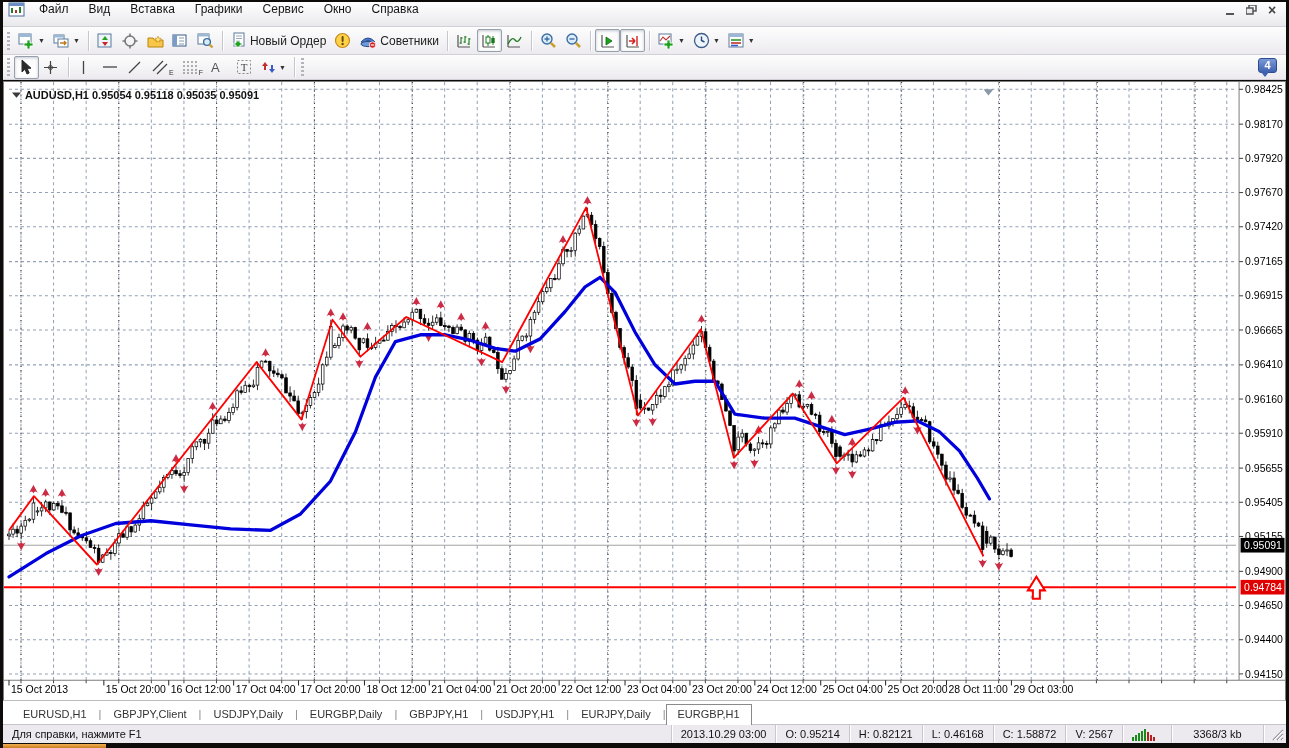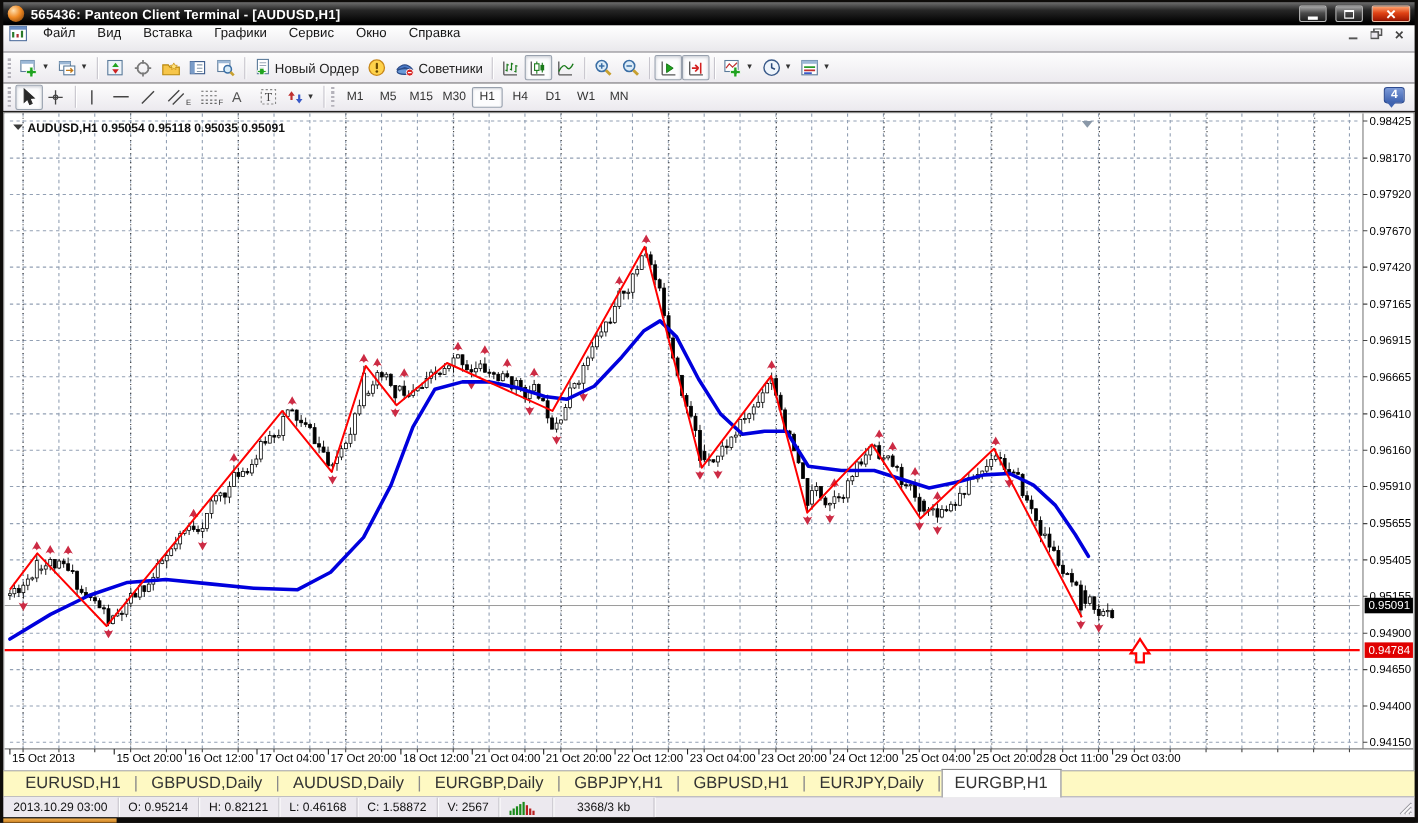--- a/index.html
+++ b/index.html
@@ -35,51 +35,37 @@
   .tf-btn.pressed{background:#fdfdfe;border-color:#97a0ad;box-shadow:inset 0 1px 2px rgba(90,100,120,.3)}
   .mail{margin-left:auto;margin-right:4px;width:22px;height:19px;position:relative}
   .mail-bubble{width:19px;height:15px;background:linear-gradient(#7c9ad8,#3e62b0);border:1px solid #2c4a90;border-radius:3px;color:#fff;font-size:11px;font-weight:bold;display:flex;align-items:center;justify-content:center}
   .mail-tail{position:absolute;left:3px;bottom:0;width:0;height:0;border-left:4px solid transparent;border-right:4px solid transparent;border-top:5px solid #3e62b0}
   .sub{font-size:7px;color:#333;align-self:flex-end;margin-left:-2px;margin-bottom:2px}
   .glyph{font-size:13px;color:#333;line-height:1}
   
   .chart-area{flex:1 1 auto;position:relative;background:#fff;border:1px solid #7e7e7e;border-bottom-color:#bbb;margin-top:1px}
   .chart-area svg{position:absolute;inset:0;width:100%;height:100%;font-family:"Liberation Sans",sans-serif}
   
-  .tabbar{height:23px;flex:0 0 23px;background:#fef9c3;display:flex;align-items:flex-end;padding:0 8px;font-size:15px;color:#333}
+  .tabbar{height:23px;flex:0 0 23px;background:#ffffff;display:flex;align-items:flex-end;padding:0 8px;font-size:11px;color:#333}
   .tab{padding:3px 11px 4px;border:1px solid transparent;border-bottom:none;white-space:nowrap}
   .tab.active{background:#fff;border-color:#8a8a8a;position:relative;top:1px;padding-bottom:5px}
   .tabsep{color:#8a8a8a;padding-bottom:4px}
   
   .statusbar{height:19px;flex:0 0 19px;background:#ece9ef;border-top:1px solid #c6c4cb;display:flex;align-items:stretch;font-size:11px;color:#111}
   .seg{display:flex;align-items:center;padding:0 9px;border-right:1px solid #c9c7ce;box-shadow:1px 0 0 #fff;white-space:nowrap}
   .seg-help{flex:1}
   .seg-grip{border:none;box-shadow:none;padding:0 2px 0 6px;margin-left:auto}
   .bottom-strip{height:5px;flex:0 0 5px;background:#0e0c0a;display:flex}
   .strip-orange{width:103px;height:4px;background:linear-gradient(#f2b254,#c87d1d);margin-top:1px}
 </style>
 </head>
 <body>
 
 <div class="window">
 
-  <div class="titlebar">
-    <div class="t-icon"></div>
-    <div class="t-title">565436: Panteon Client Terminal - [AUDUSD,H1]</div>
-    <div class="t-sp"></div>
-    <div class="tb-btn">
-        <div class="g-min"></div>
-      </div>
-    <div class="tb-btn">
-        <div class="g-max"></div>
-      </div>
-    <div class="tb-btn tb-close">
-        <span class="g-x">✕</span>
-      </div>
-  </div>
 
   <div class="menubar">
     <span style="margin-right:4px">
       <svg width="17" height="15">
           <rect x="1" y="1" width="15" height="13" fill="#fff" stroke="#4a6a9a"></rect>
           <rect x="1" y="1" width="15" height="3" fill="#6a8ec6"></rect>
           <line x1="4" y1="11" x2="4" y2="6" stroke="#2a7a2a" stroke-width="2"></line>
           <line x1="8" y1="11" x2="8" y2="8" stroke="#b03030" stroke-width="2"></line>
           <line x1="12" y1="11" x2="12" y2="5" stroke="#2a7a2a" stroke-width="2"></line>
         </svg>
@@ -312,31 +298,20 @@
     </div>
     <div class="btn">
       <svg width="15" height="15">
           <path d="M4,2 l3,4 h-2 v4 h-2 v-4 h-2 z" fill="#c03030"></path>
           <path d="M11,13 l-3,-4 h2 v-4 h2 v4 h2 z" fill="#3a5ac8"></path>
         </svg>
       <span class="dd">▼</span>
     </div>
     <div class="sep"></div>
     <div class="grip"></div>
-    <span id="tf-buttons" style="display:flex">
-        <div class="tf-btn">M1</div>
-        <div class="tf-btn">M5</div>
-        <div class="tf-btn">M15</div>
-        <div class="tf-btn">M30</div>
-        <div class="tf-btn pressed">H1</div>
-        <div class="tf-btn">H4</div>
-        <div class="tf-btn">D1</div>
-        <div class="tf-btn">W1</div>
-        <div class="tf-btn">MN</div>
-      </span>
     <div class="mail">
       <div class="mail-bubble">4</div>
       <div class="mail-tail"></div>
     </div>
   </div>
 
   <div class="chart-area">
     <svg id="chart" viewBox="0 0 1283 592" preserveAspectRatio="none">
         <rect x="0" y="0" width="1283" height="592" fill="#ffffff"></rect>
         <line x1="5" y1="7" x2="1234" y2="7" stroke="#92a0b4" stroke-width="1" stroke-dasharray="3 3"></line>
@@ -1068,36 +1043,37 @@
         <rect x="1238.5" y="476.94970760233895" width="44" height="14" fill="#e00000"></rect>
         <text x="1242" y="487.44970760233895" font-size="10.5" fill="#fff">0.94784</text>
         <path d="M8,10 h9 l-4.5,5 z" fill="#3a3a3a"></path>
         <text x="21" y="16.5" font-size="11" fill="#111" font-weight="bold">AUDUSD,H1 0.95054 0.95118 0.95035 0.95091</text>
       </svg>
   </div>
 
   <div class="tabbar" id="tabbar">
       <div class="tab">EURUSD,H1</div>
       <span class="tabsep">|</span>
-      <div class="tab">GBPUSD,Daily</div>
+      <div class="tab">GBPJPY,Client</div>
       <span class="tabsep">|</span>
-      <div class="tab">AUDUSD,Daily</div>
+      <div class="tab">USDJPY,Daily</div>
       <span class="tabsep">|</span>
       <div class="tab">EURGBP,Daily</div>
       <span class="tabsep">|</span>
       <div class="tab">GBPJPY,H1</div>
       <span class="tabsep">|</span>
-      <div class="tab">GBPUSD,H1</div>
+      <div class="tab">USDJPY,H1</div>
       <span class="tabsep">|</span>
       <div class="tab">EURJPY,Daily</div>
       <span class="tabsep">|</span>
       <div class="tab active">EURGBP,H1</div>
     </div>
 
   <div class="statusbar">
+    <div class="seg seg-help">Для справки, нажмите F1</div>
     <span id="status-segs" style="display:flex">
         <div class="seg">2013.10.29 03:00</div>
         <div class="seg">O: 0.95214</div>
         <div class="seg">H: 0.82121</div>
         <div class="seg">L: 0.46168</div>
         <div class="seg">C: 1.58872</div>
         <div class="seg">V: 2567</div>
       </span>
     <div class="seg">
       <svg width="30" height="13">

